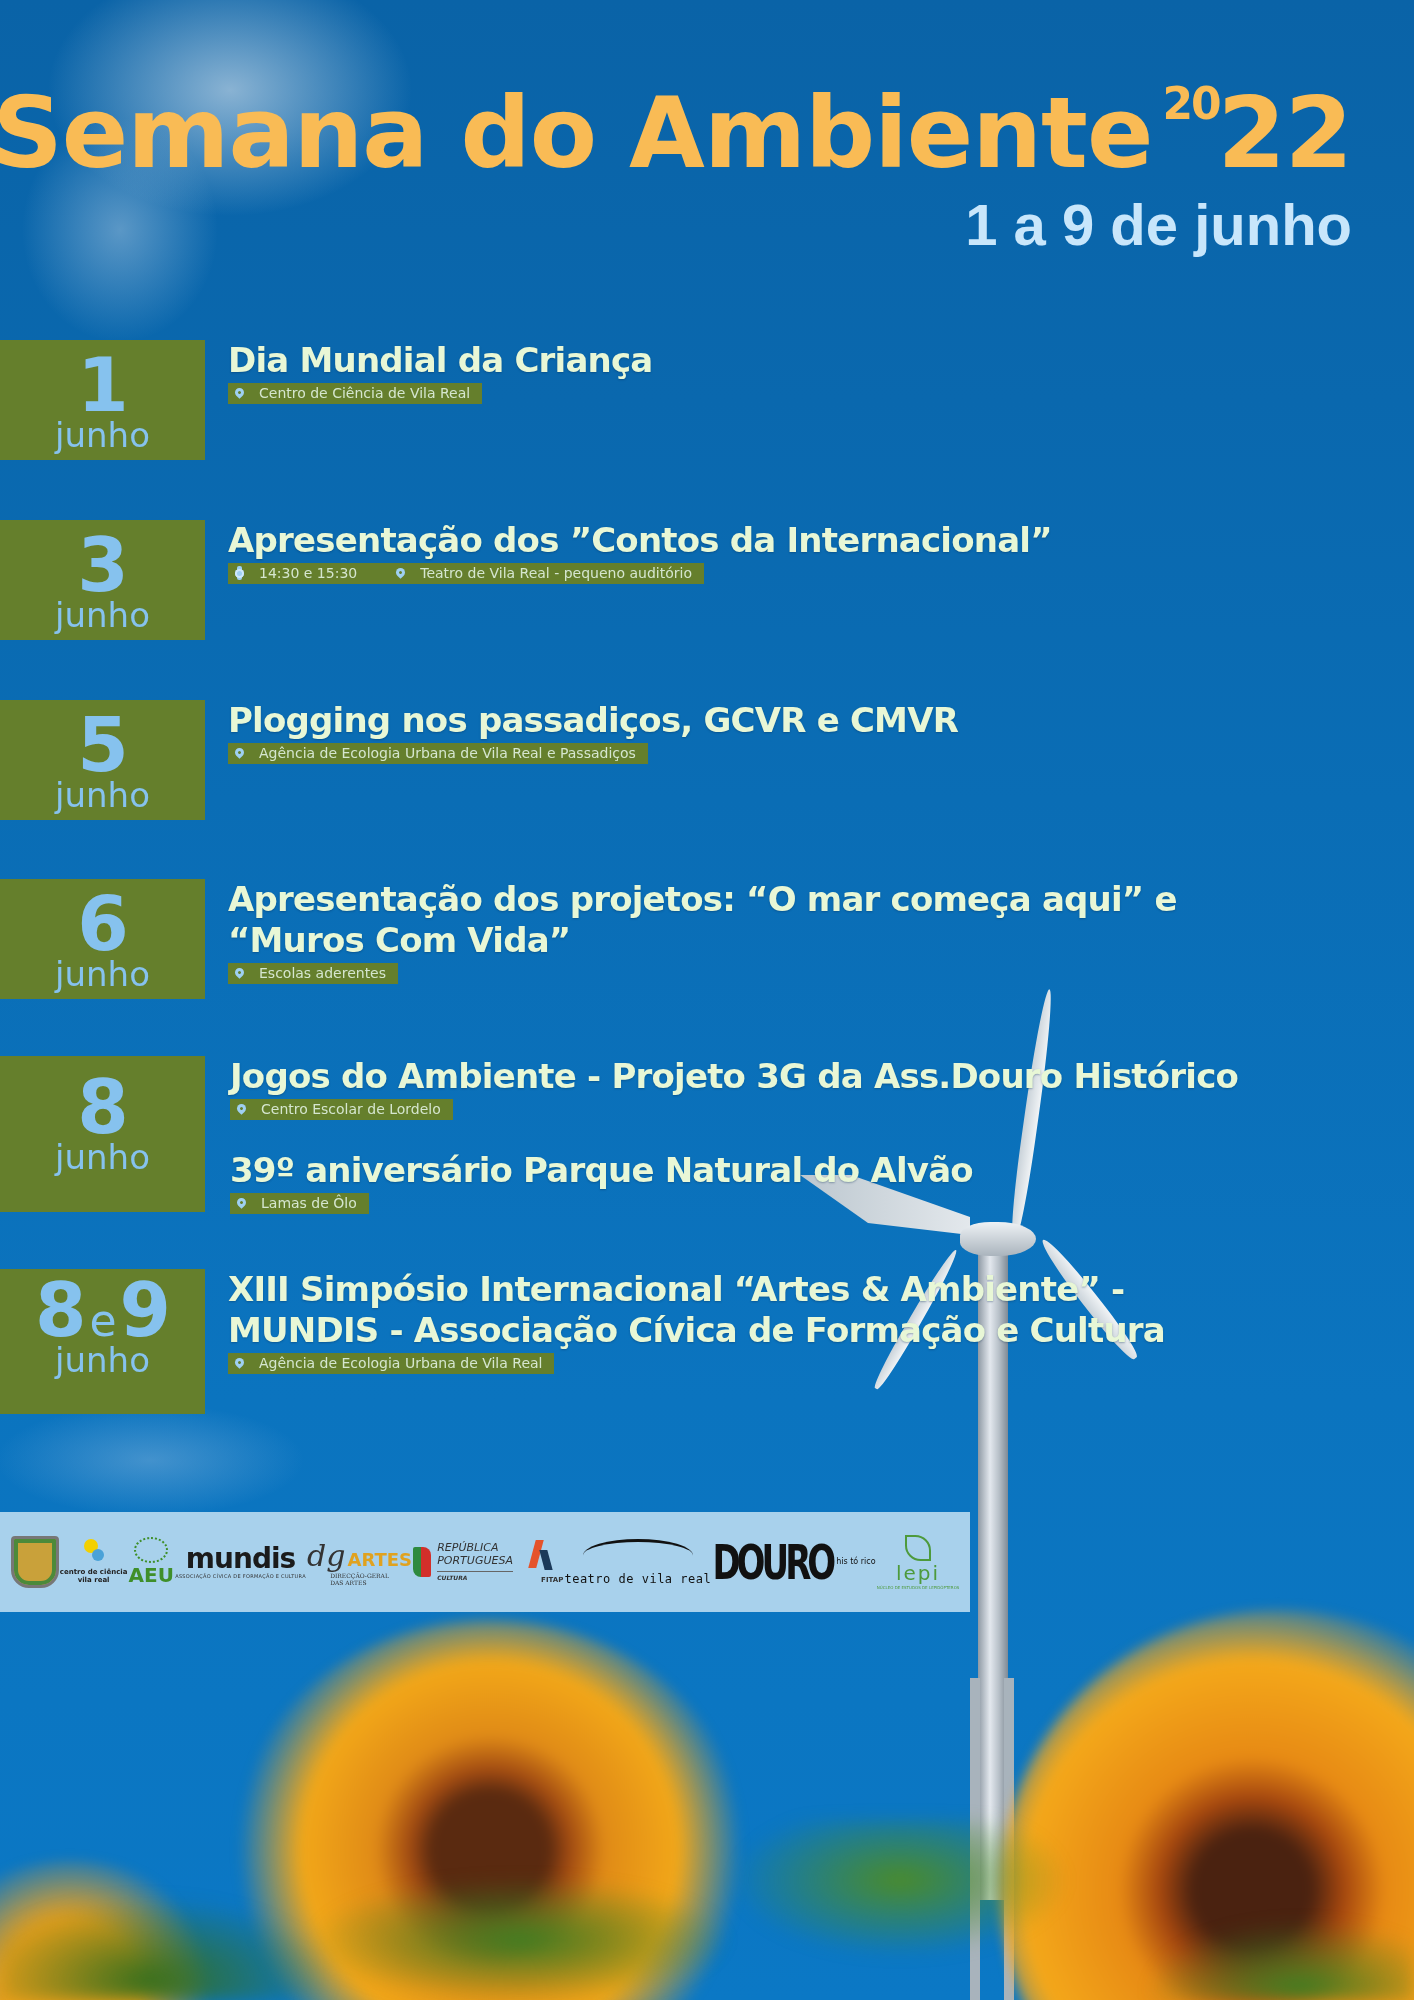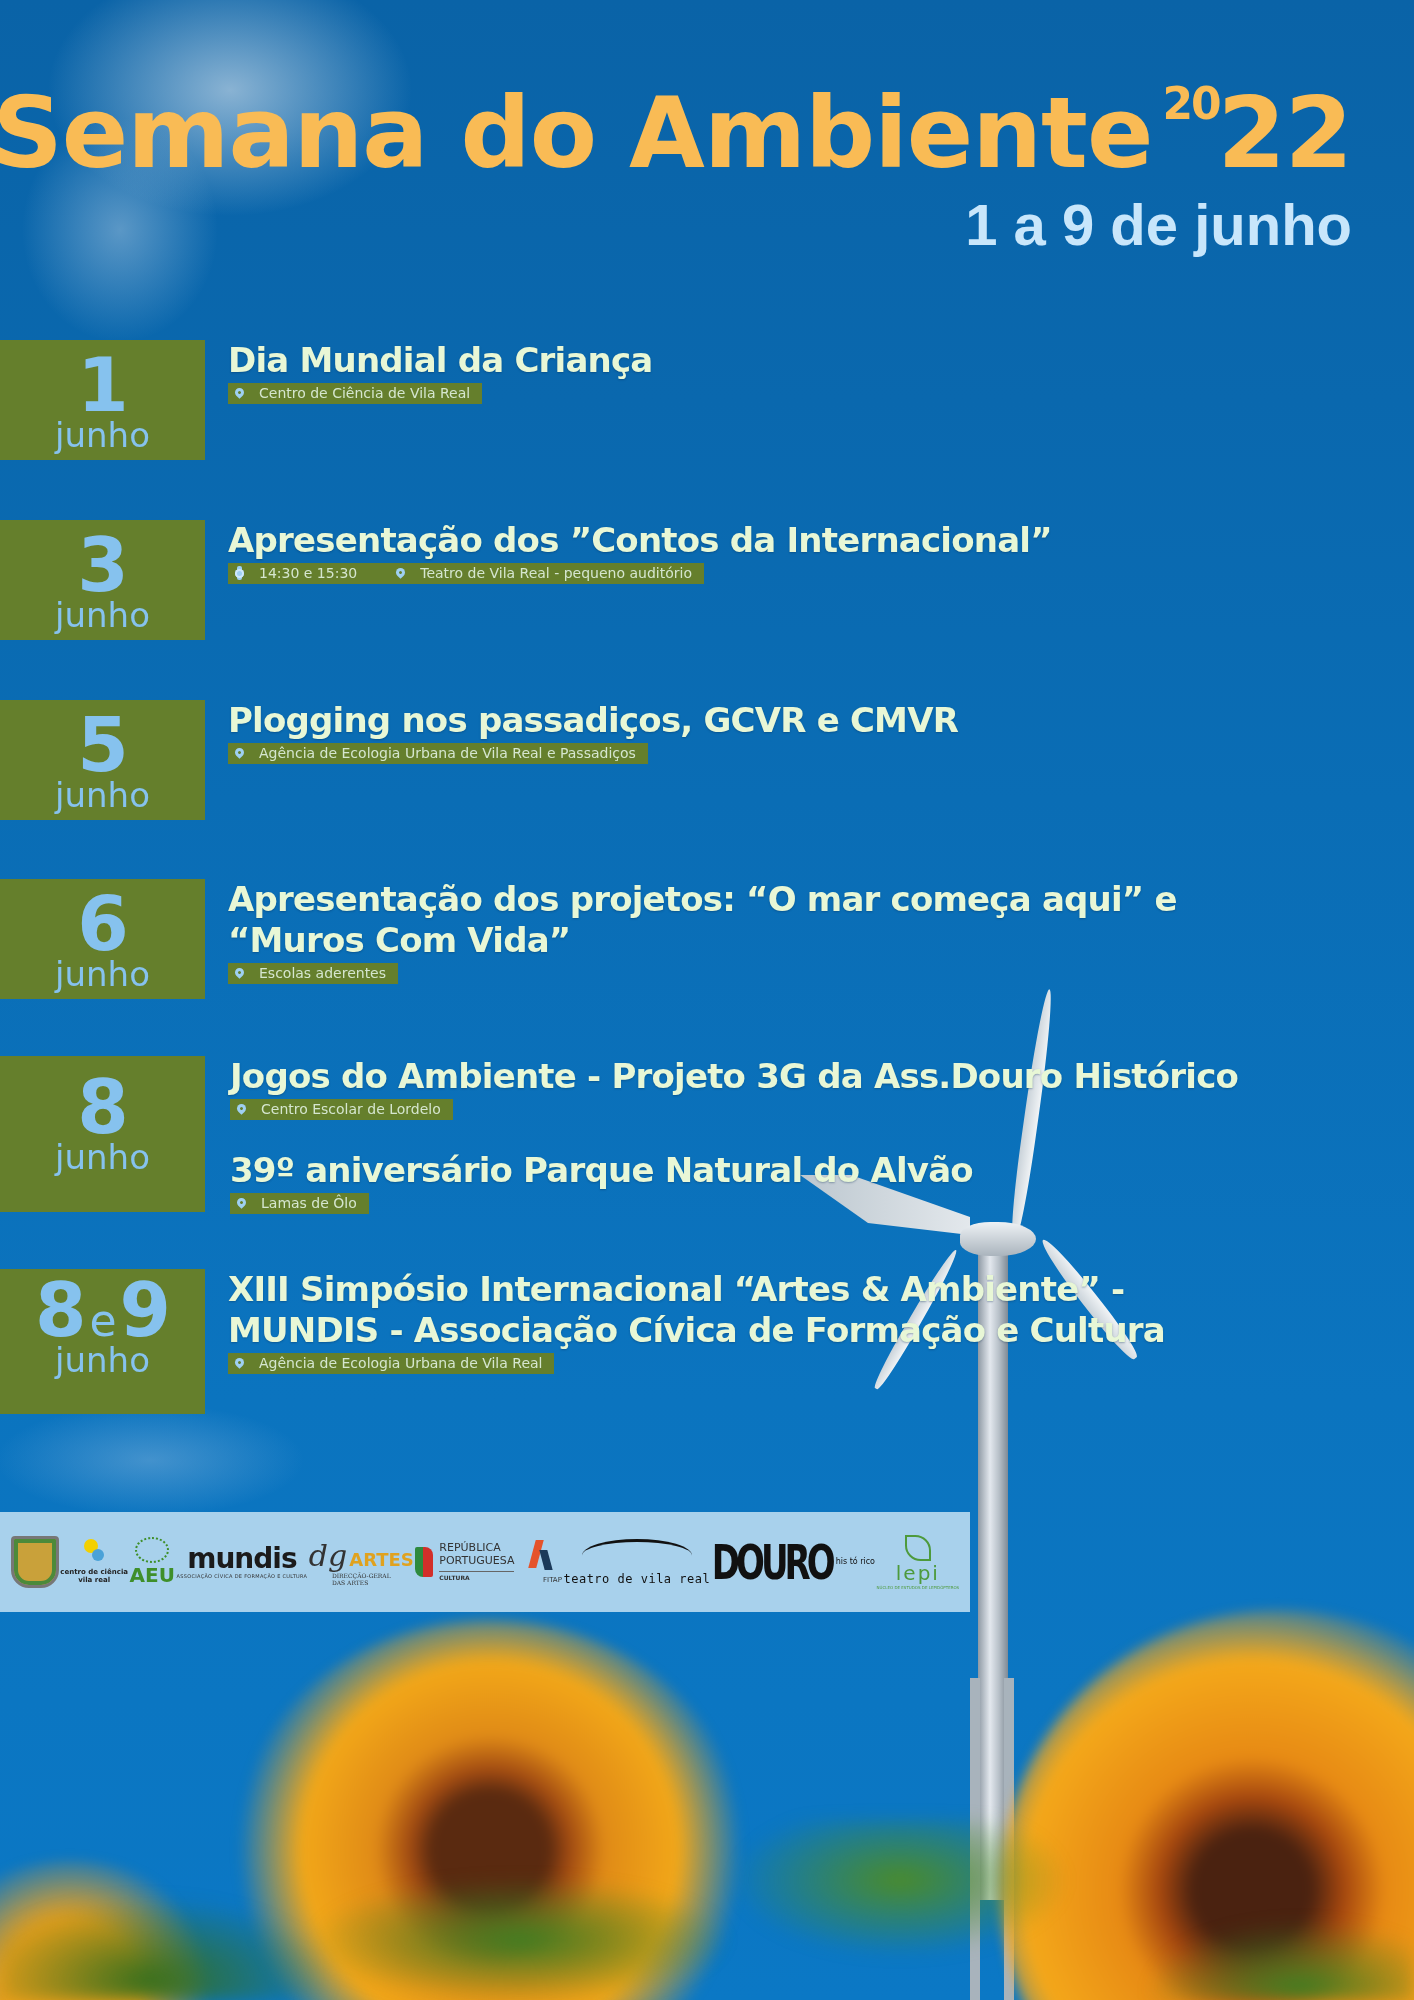--- a/index.html
+++ b/index.html
@@ -53,26 +53,26 @@
   .aeu { color:#3f8f2a; font-weight:bold; font-size:20px; font-family:"DejaVu Sans", sans-serif; }
   .aeu-tree { width:30px; height:22px; border:2px dotted #3f8f2a; border-radius:50%; }
   .mundis { font-family:"DejaVu Sans", sans-serif; font-size:28px; font-weight:bold; color:#1b1b1b; letter-spacing:-1px; line-height:1; }
   .mundis-sub { font-size:5px; letter-spacing:0.3px; color:#333; }
   .dg { display:flex; align-items:baseline; gap:2px; }
   .dg .dgs { font-family:"DejaVu Serif", serif; font-style:italic; font-size:30px; color:#333; }
   .dg .artes { font-family:"DejaVu Sans", sans-serif; font-size:18px; color:#e0a21f; font-weight:bold; }
   .dg-sub { font-family:"DejaVu Serif", serif; font-size:6px; color:#333; line-height:1.1; }
   .rp { display:flex; align-items:center; gap:6px; }
   .rp-flag { width:18px; height:30px; background:linear-gradient(90deg,#2e8a3e 45%,#d22f2a 45%); border-radius:2px 8px 2px 8px; }
-  .rp-text { font-size:11px; line-height:1.15; color:#333; font-family:"DejaVu Sans", sans-serif; }
+  .rp-text { font-size:11px; line-height:1.15; color:#333; font-family:"DejaVu Sans", sans-serif;font-style:italic; }
   .rp-text small { display:block; font-size:6px; border-top:1px solid #666; margin-top:3px; padding-top:3px; font-weight:bold; }
   .fitap-fig { width:30px; height:36px; position:relative; }
   .fitap-fig::before { content:""; position:absolute; left:8px; top:0; width:8px; height:28px; background:#e5532b; transform:skewX(-15deg); }
   .fitap-fig::after { content:""; position:absolute; left:18px; top:10px; width:8px; height:20px; background:#1b3a5a; transform:skewX(15deg); }
-  .fitap-t { font-size:7px; font-weight:normal; color:#333;margin-left:27px; }
+  .fitap-t { font-size:7px; font-weight:bold; color:#333;margin-left:27px; }
   .tvr-arc { width:110px; height:30px; border-top:3px solid #111; border-radius:60% 60% 0 0; }
   .tvr-t { font-size:12px; color:#111; letter-spacing:0.5px; font-family:"DejaVu Sans Mono", monospace; }
   .douro { display:flex; align-items:center; gap:4px; }
   .douro-word { font-family:"DejaVu Sans", sans-serif; font-weight:bold; font-size:34px; color:#111; letter-spacing:-4px; transform:scaleY(1.4); }
   .douro-hist { font-size:8px; line-height:0.95; color:#111; }
   .lepi-leaf { width:22px; height:22px; border:2px solid #4d9a3c; border-radius:0 60% 0 60%; }
   .lepi { font-size:20px; color:#4d9a3c; font-family:"DejaVu Sans", sans-serif; letter-spacing:2px; }
   .lepi-sub { font-size:4px; color:#4d9a3c; }
   
   .turbine-pole { position:absolute; left:978px; top:1240px; width:30px; height:660px;

